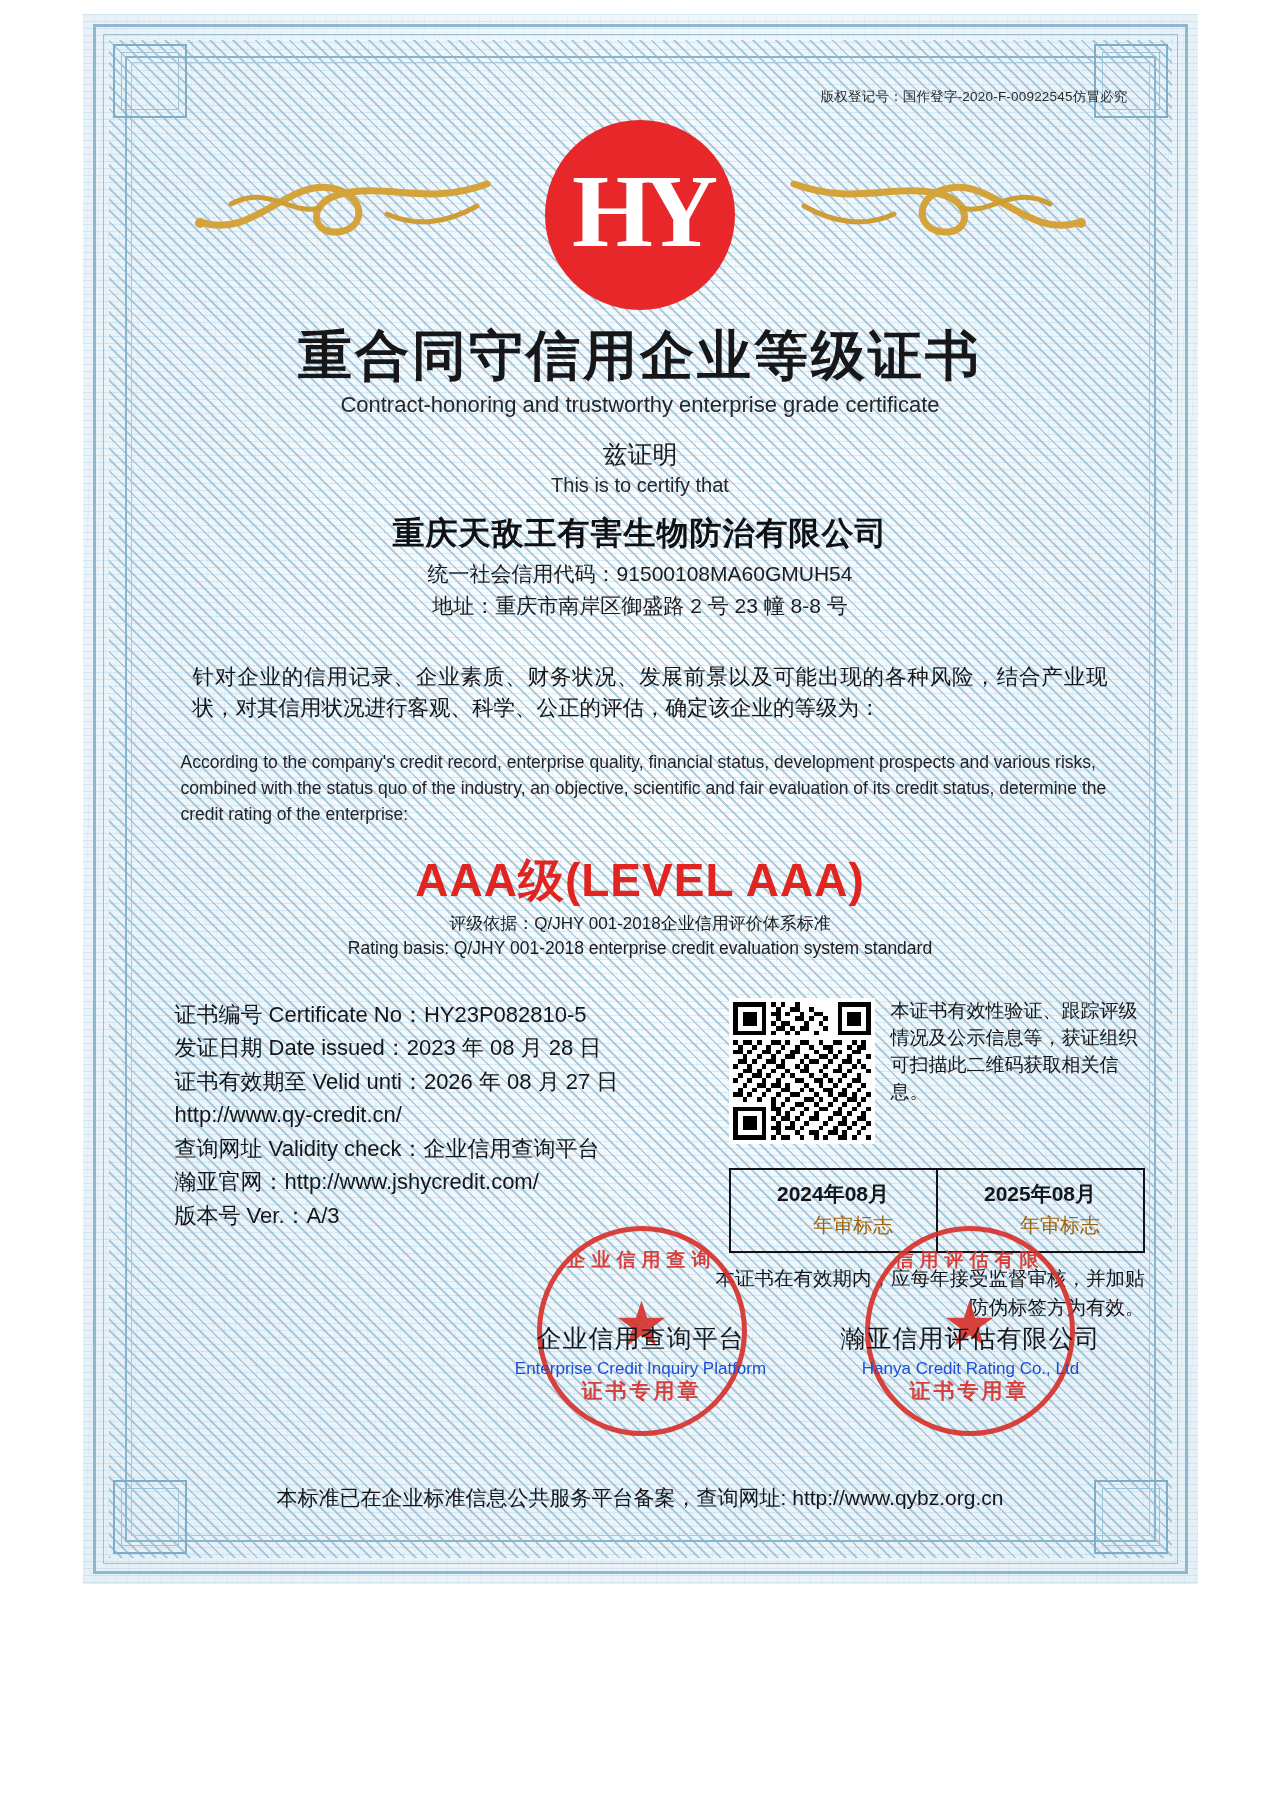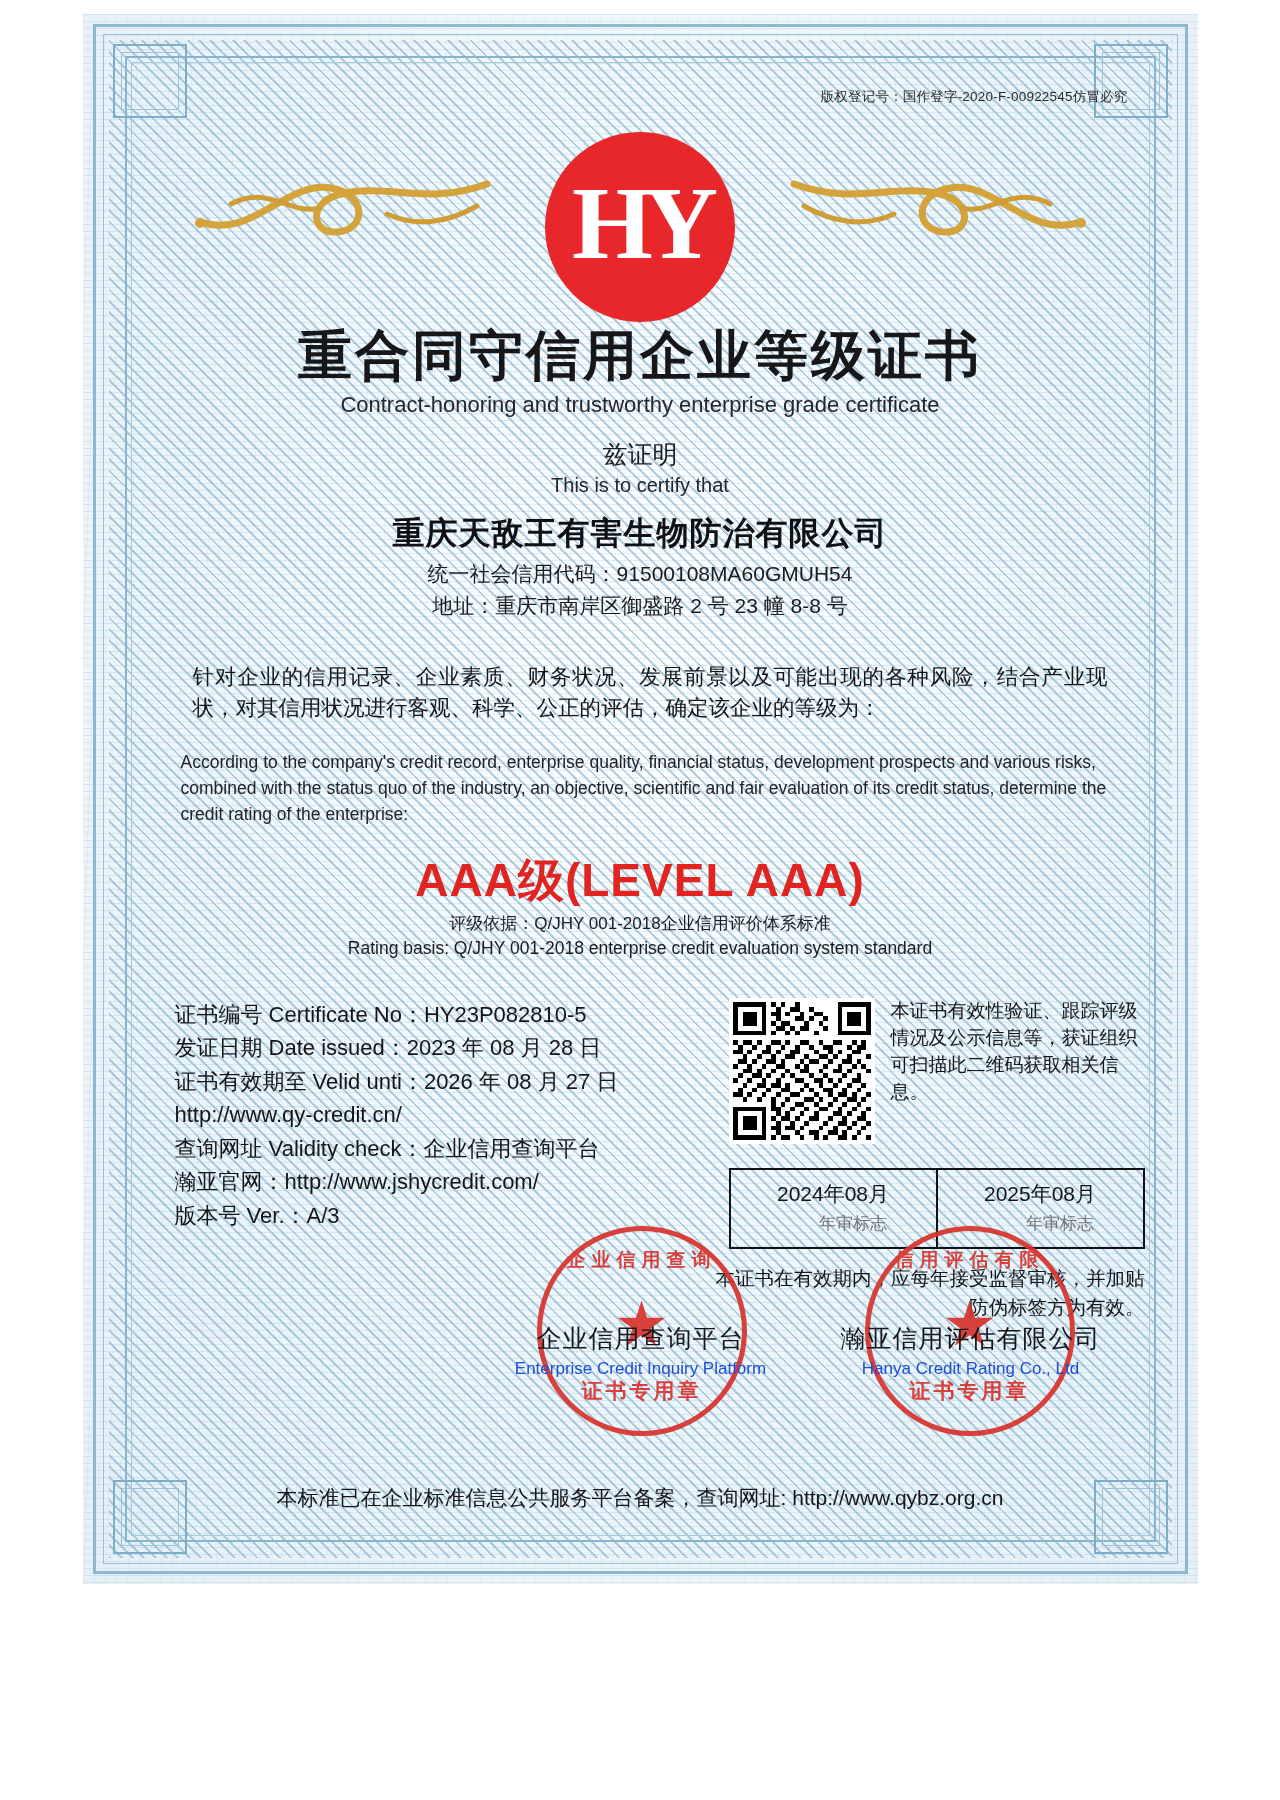--- a/index.html
+++ b/index.html
@@ -126,21 +126,21 @@
     top: 28px;
     width: 330px;
     height: 120px;
   }
   .flourish.left { left: 52px; }
   .flourish.right { right: 52px; transform: scaleX(-1); }
 
   .logo {
     position: absolute;
     left: 50%;
-    top: 16px;
+    top: 4px;
     transform: translateX(-50%);
     width: 190px;
     height: 190px;
     border-radius: 50%;
     background: #e8272a;
     display: flex;
     align-items: center;
     justify-content: center;
     overflow: hidden;
   }
@@ -316,22 +316,22 @@
   }
   .year-cell {
     flex: 1;
     border: 2px solid #111216;
     box-sizing: border-box;
     text-align: center;
     padding: 10px 0 12px 0;
     background: transparent;
   }
   .year-cell + .year-cell { border-left: none; }
-  .year-cell .y1 { font-size: 21px; color: #14151a; }
-  .year-cell .y2 { font-size: 17px; color: #737373; margin-top: 4px; padding-left: 40px; }
+  .year-cell .y1 { font-size: 21px; color: #14151a; font-weight: bold; }
+  .year-cell .y2 { font-size: 20px; color: #a16207; margin-top: 4px; padding-left: 40px; }
 
   .annual-note {
     position: absolute;
     top: 1194px;
     left: 576px;
     width: 430px;
     font-size: 19.5px;
     line-height: 1.5;
     color: #15161a;
     text-align: right;

